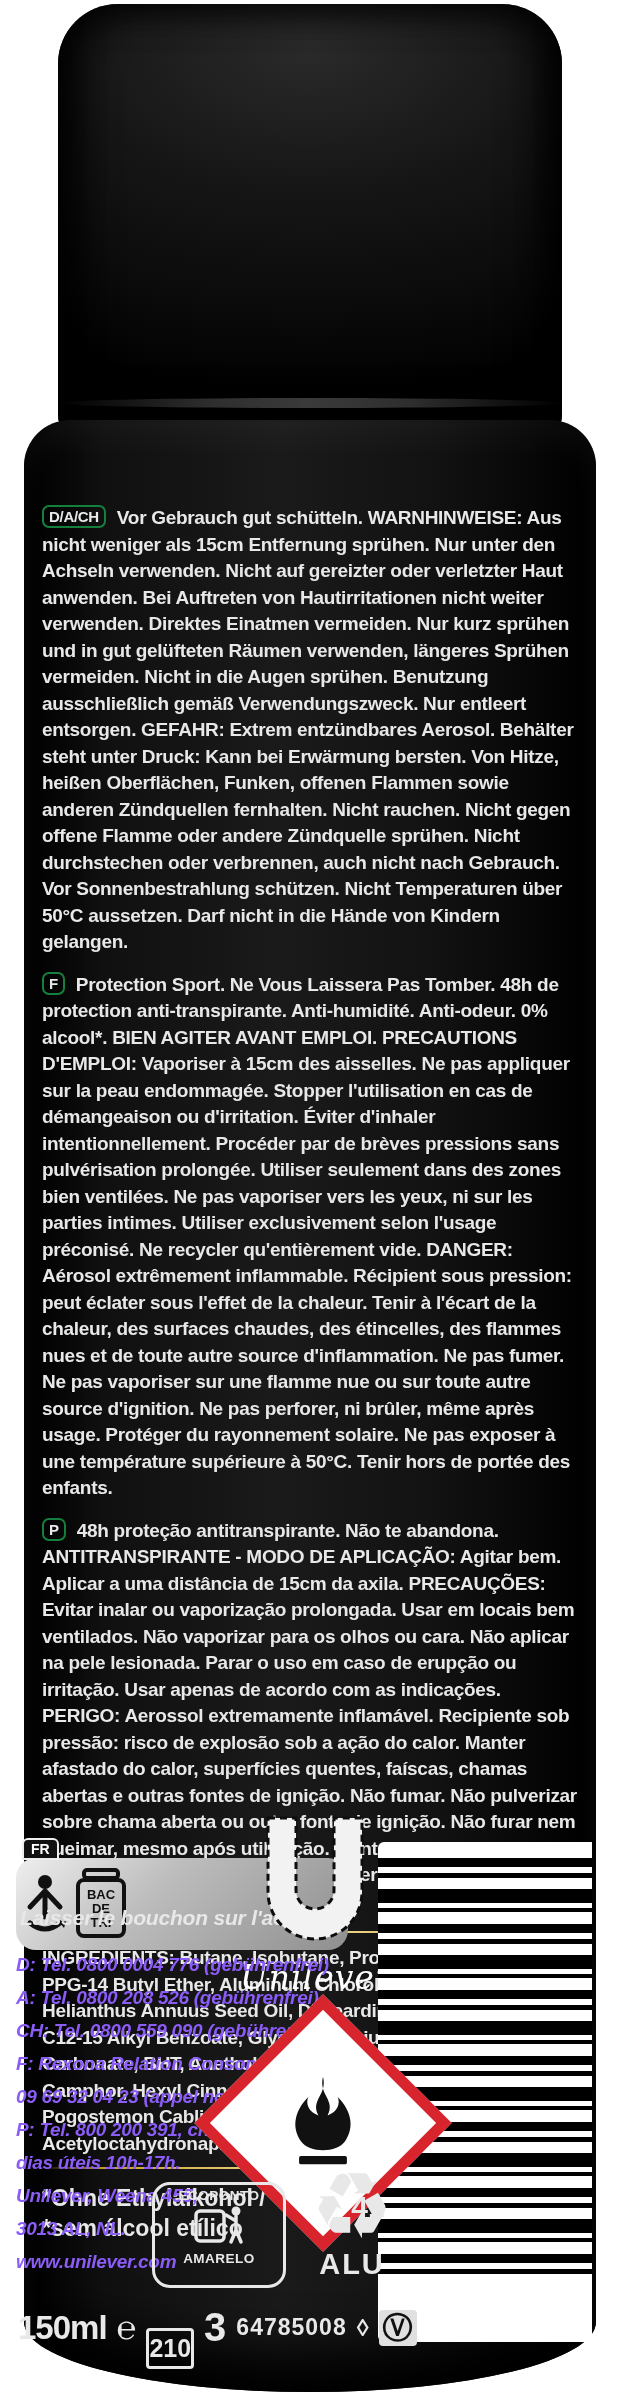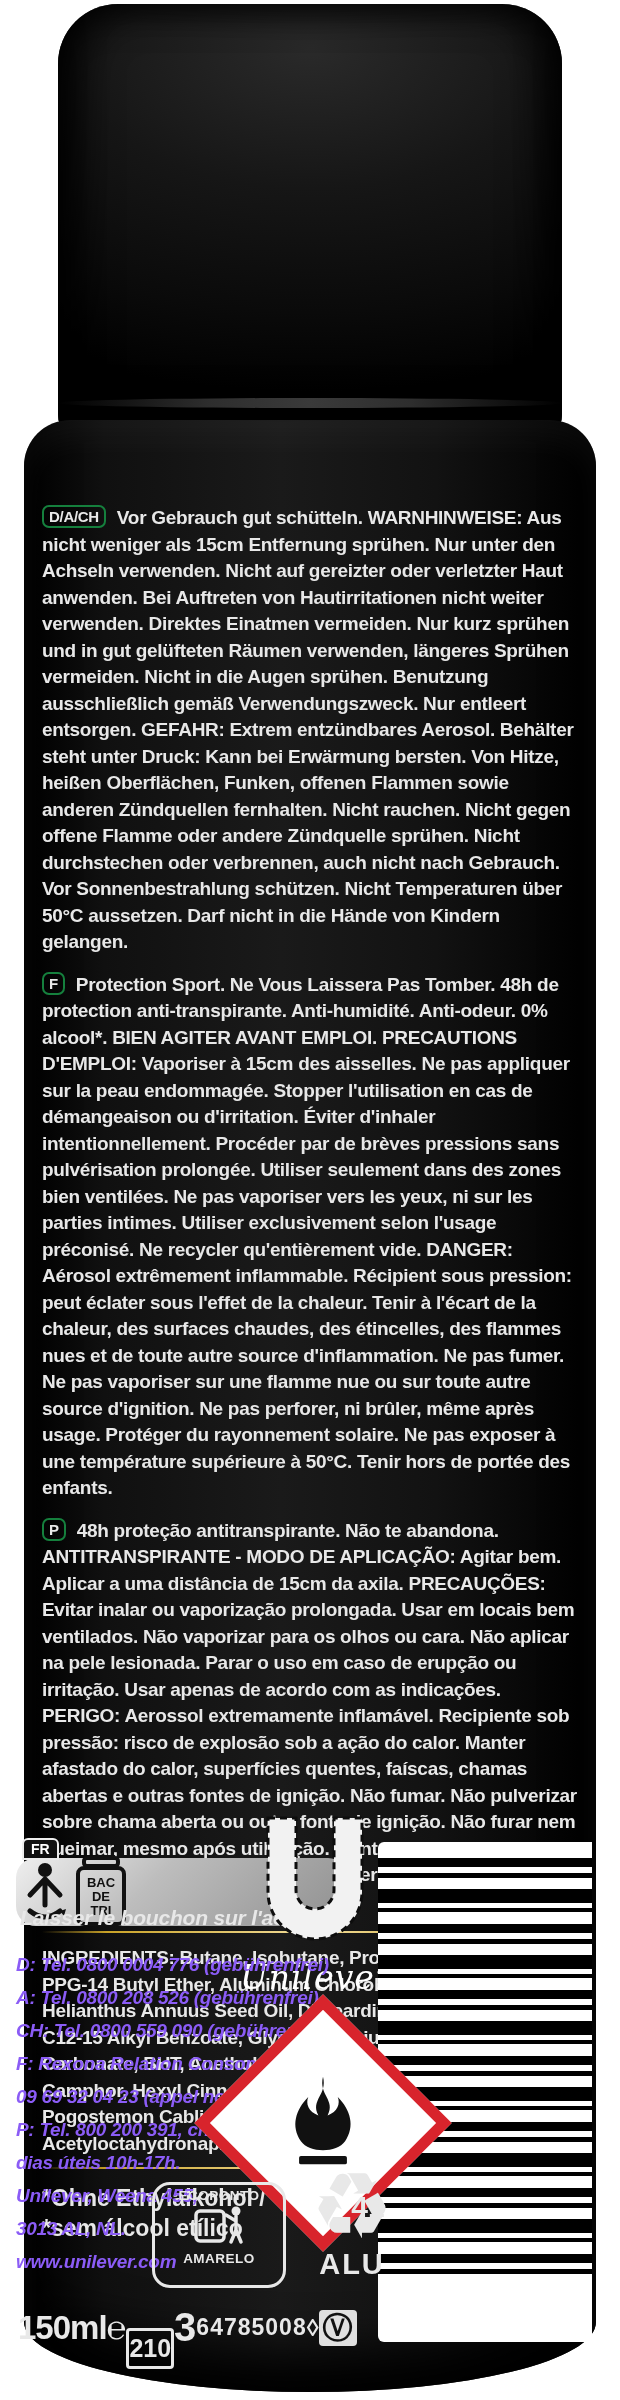--- a/index.html
+++ b/index.html
@@ -26,21 +26,21 @@
          padding:0 5px;font-size:15px;line-height:19px;font-weight:bold;
          vertical-align:2px;margin-right:6px;}
   .shake-box{float:left;width:92px;margin:2px 12px 6px 0;text-align:center;}
   .shake-frame{border:3px solid #e8e8e8;border-radius:14px;padding:4px 2px;display:block;}
   .shake-label{display:block;font-size:12.5px;font-weight:bold;letter-spacing:.4px;margin-top:4px;}
   .goldline{height:2px;margin:10px 0 12px 0;border-radius:2px;
         background:linear-gradient(90deg,rgba(201,162,39,0) 0%,#c9a227 12%,#f2dd9a 50%,#c9a227 88%,rgba(201,162,39,0) 100%);}
   .ingredients{font-size:19px;line-height:26.5px;font-weight:bold;letter-spacing:-.3px;margin:0;}
   .alcohol{font-size:23px;line-height:30px;font-weight:bold;margin:14px 0 0 0;}
   
-  .triman-badge{position:absolute;left:16px;top:1858px;width:332px;height:68px;
+  .triman-badge{position:absolute;left:16px;top:1858px;width:332px;height:92px;
         background:linear-gradient(135deg,#efefef 0%,#bdbdbd 40%,#8f8f8f 100%);
         border-radius:20px;display:flex;align-items:center;padding:6px 8px;box-sizing:border-box;gap:4px;}
   .fr-tab{position:absolute;left:6px;top:-20px;background:#111;color:#fff;border:2px solid #eee;
         border-radius:6px 6px 0 0;font-size:14px;font-weight:bold;padding:1px 7px;}
   .aerosol-arrow{background:#111;color:#fff;font-weight:bold;font-size:17px;line-height:19px;
         padding:10px 22px 10px 10px;letter-spacing:-.3px;
         clip-path:polygon(0 0,86% 0,100% 50%,86% 100%,0 100%,0 0);border-radius:8px 0 0 8px;}
   .bouchon-note{position:absolute;left:20px;top:1906px;width:360px;color:#e8e8e8;
         font-size:21px;font-style:italic;font-weight:bold;letter-spacing:-.2px;}
   .contacts{position:absolute;left:16px;top:1948px;width:350px;color:#8b5cf6;
@@ -55,21 +55,21 @@
   .ghs{position:absolute;left:232px;top:2032px;width:160px;height:160px;background:#fff;
         border:11px solid #d8242c;transform:rotate(45deg);display:flex;align-items:center;justify-content:center;}
   .ghs-inner{transform:rotate(-45deg);}
   .ecoponto{position:absolute;left:152px;top:2182px;width:134px;height:106px;color:#e8e8e8;
         border:3px solid #e8e8e8;border-radius:18px;text-align:center;box-sizing:border-box;padding-top:3px;}
   .ecoponto .t{font-size:13.5px;font-weight:bold;letter-spacing:.5px;}
   .recycle41{position:absolute;left:300px;top:2158px;width:104px;text-align:center;color:#e8e8e8;}
   .recycle41 .glyph{font-size:92px;line-height:96px;}
   .recycle41 .num{position:absolute;left:16px;top:32px;width:104px;font-size:30px;font-weight:bold;}
   .recycle41 .alu{font-size:29px;font-weight:bold;letter-spacing:2px;margin-top:-6px;}
-  .bottomrow{position:absolute;left:18px;top:2286px;display:flex;align-items:center;color:#e8e8e8;}
+  .bottomrow{position:absolute;left:18px;top:2286px;display:flex;align-items:center;gap:10px;color:#e8e8e8;}
   .vol{font-size:33px;font-weight:bold;letter-spacing:-1px;}
   .esign{font-size:33px;font-weight:bold;}
   .box210{border:3px solid #e8e8e8;border-radius:4px;font-size:25px;font-weight:bold;padding:3px 0;margin-top:42px;}
   .big3{font-size:40px;font-weight:bold;}
   .code8{font-size:23px;font-weight:bold;letter-spacing:1px;}
   .diam{font-size:24px;font-weight:bold;}
   .vbox{background:#e0e0e0;color:#111;border-radius:4px;font-size:30px;line-height:34px;
         padding:1px 4px;font-weight:bold;}
 </style>
 </head>

